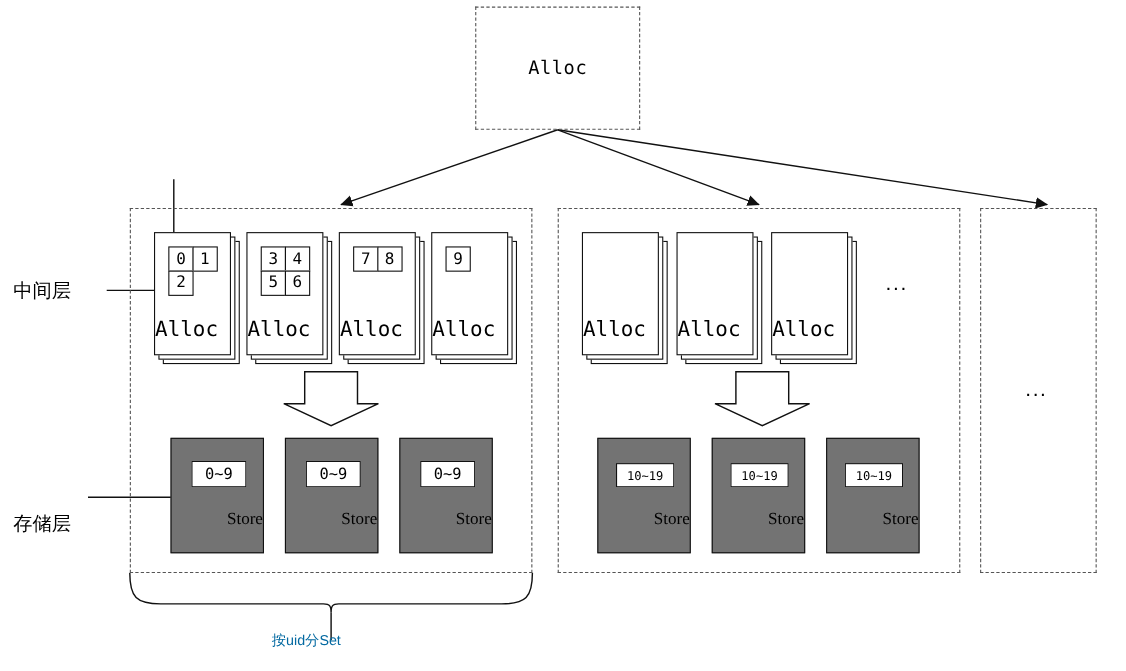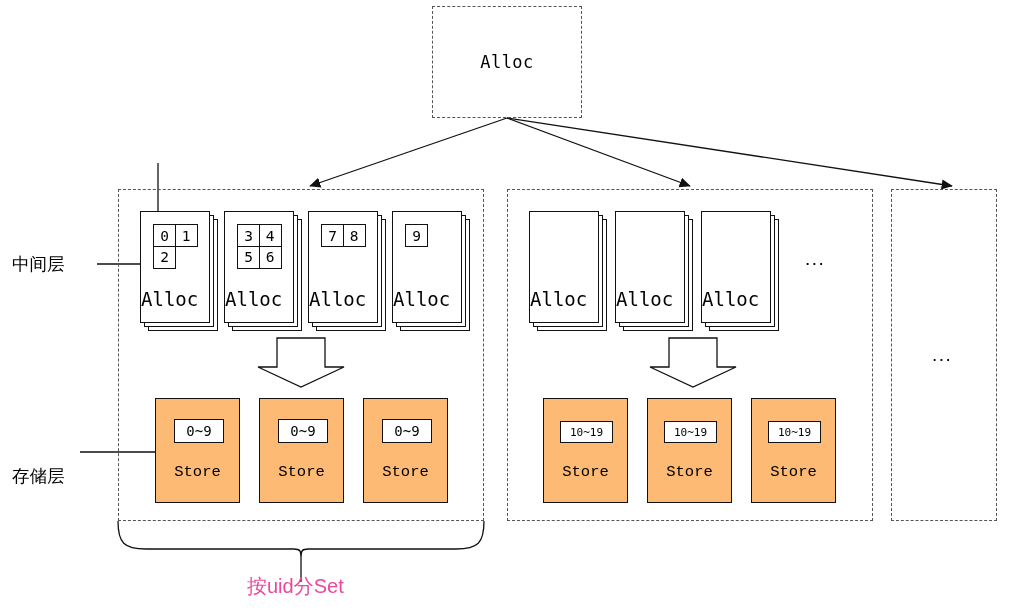--- a/index.html
+++ b/index.html
@@ -96,39 +96,39 @@
     font-family: "DejaVu Sans Mono", monospace;
     font-size: 14.5px;
     color: #000000;
   }
   .numrow .numcell:first-child { margin-left: 0; }
   
   .store-box {
     position: absolute;
     box-sizing: border-box;
     border: 1.3px solid #111111;
-    background: #fdba74;
+    background: #737373;
   }
   .store-range {
     position: absolute;
     box-sizing: border-box;
     border: 1.3px solid #111111;
     background: #ffffff;
     display: flex;
     align-items: center;
     justify-content: center;
     font-family: "DejaVu Sans Mono", monospace;
     color: #000000;
   }
   .store-name {
     position: absolute;
     left: 0;
     width: 100%;
-    text-align: center;
-    font-family: Liberation Mono, monospace;
+    text-align: right;
+    font-family: Liberation Serif, serif;
     font-size: 15.5px;
     color: #000000;
   }
   
   .cn-label {
     position: absolute;
     font-family: "Liberation Sans", sans-serif;
     font-size: 17.5px;
     color: #000000;
     white-space: nowrap;
@@ -146,22 +146,22 @@
     position: absolute;
     font-family: "Liberation Sans", sans-serif;
     font-size: 19px;
     color: #000000;
     letter-spacing: 1.5px;
     white-space: nowrap;
   }
   .bottom-label {
     position: absolute;
     font-family: "Liberation Sans", sans-serif;
-    font-size: 20px;
-    color: #ec4899;
+    font-size: 13px;
+    color: #0369a1;
     white-space: nowrap;
   }
 </style>
 </head>
 <body>
 
 <div id="canvas">
 
   <svg class="layer" viewBox="0 0 1024 610">
     <defs>

